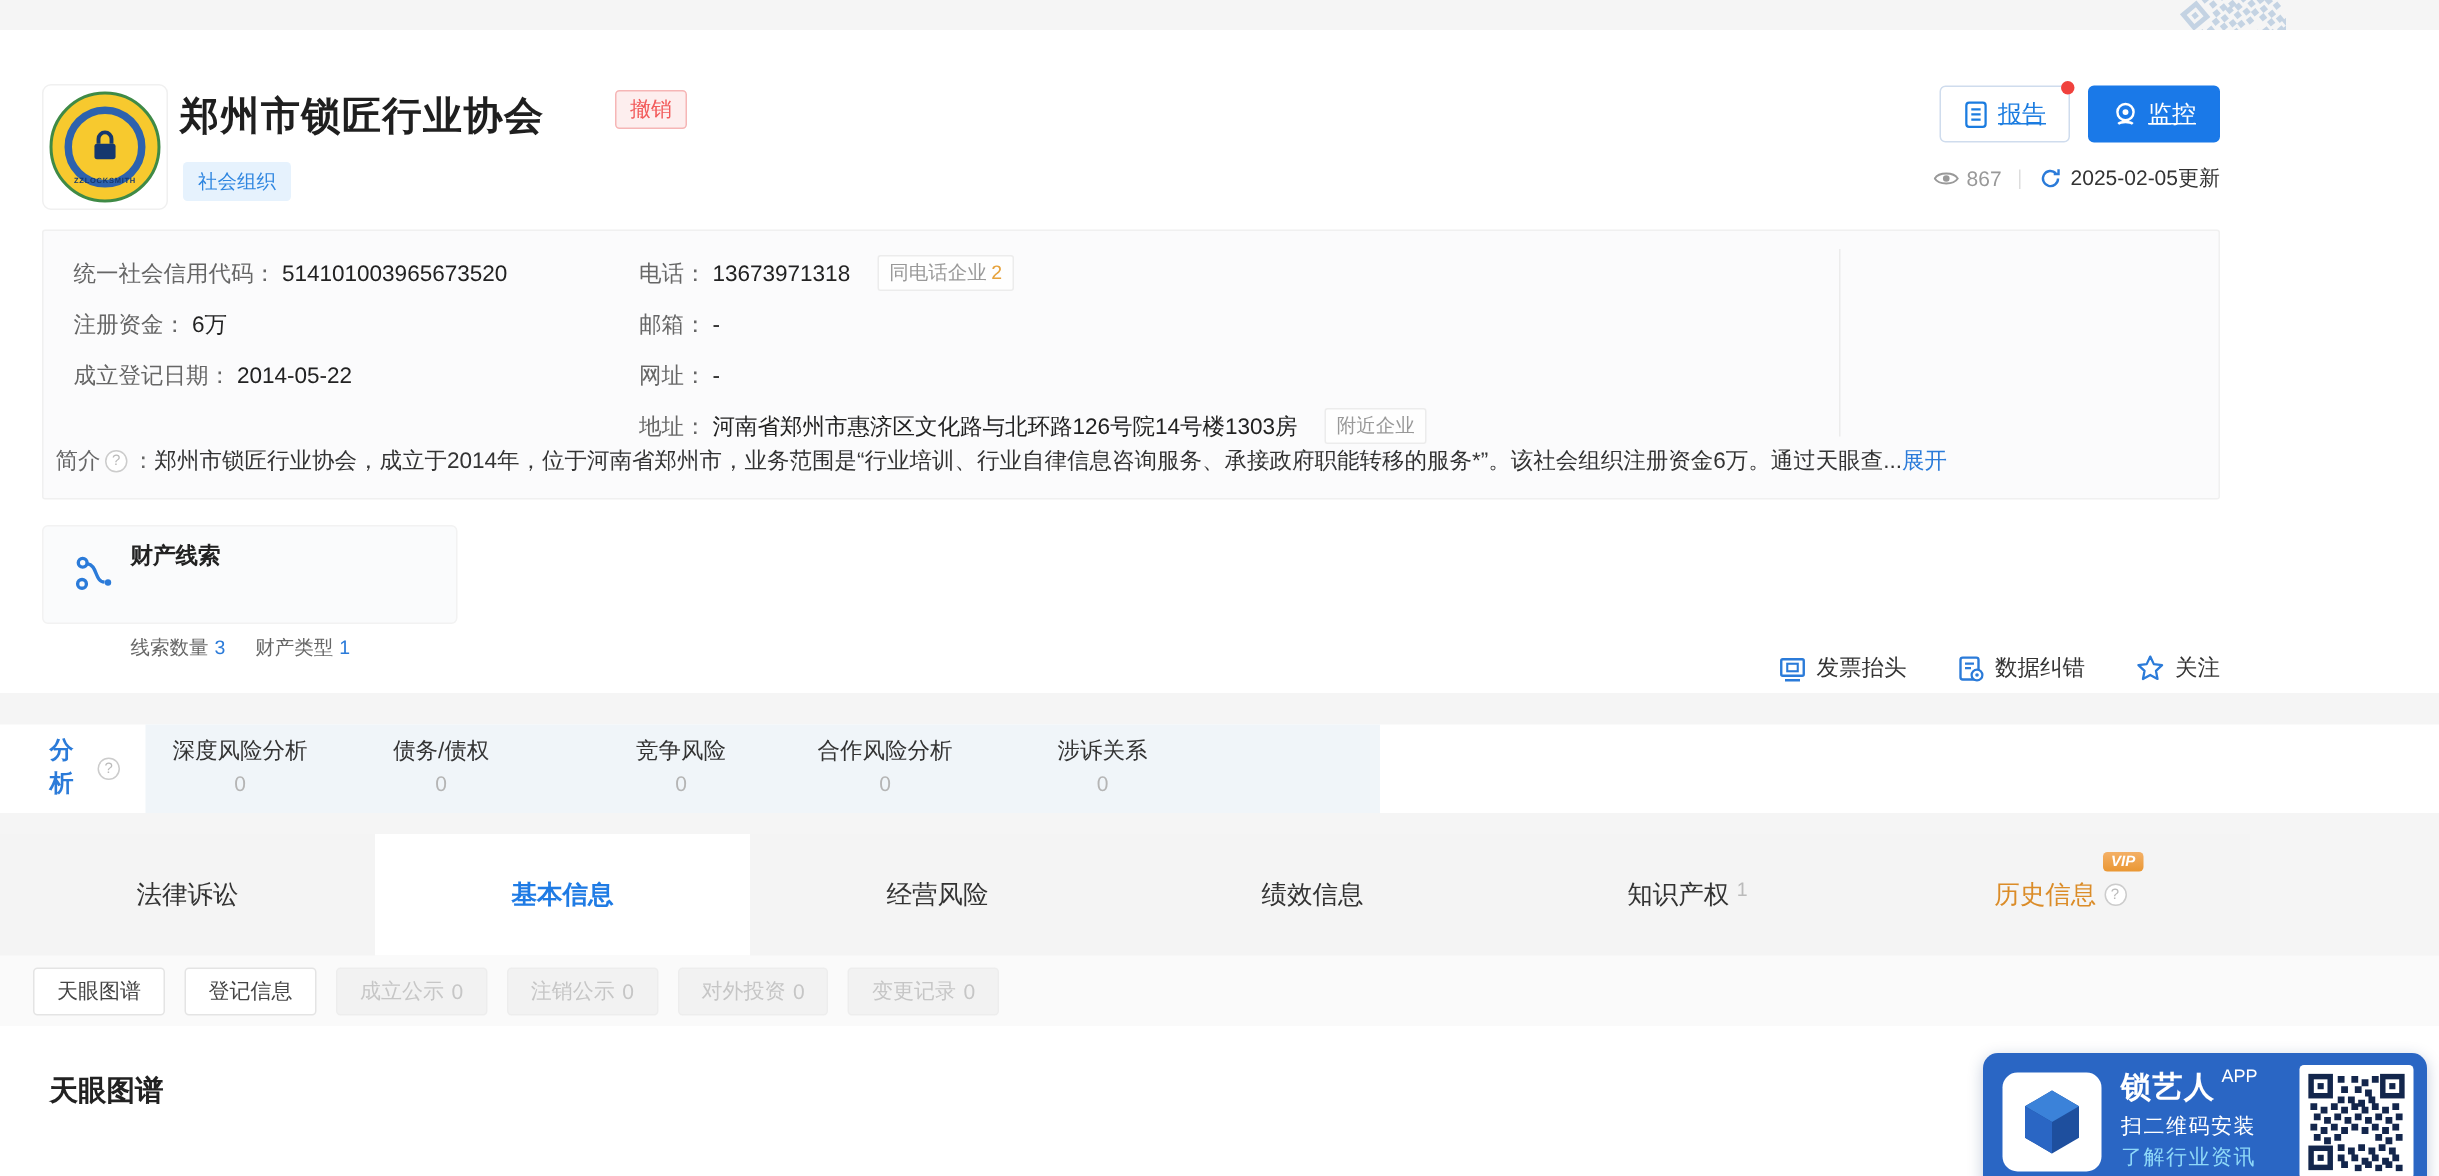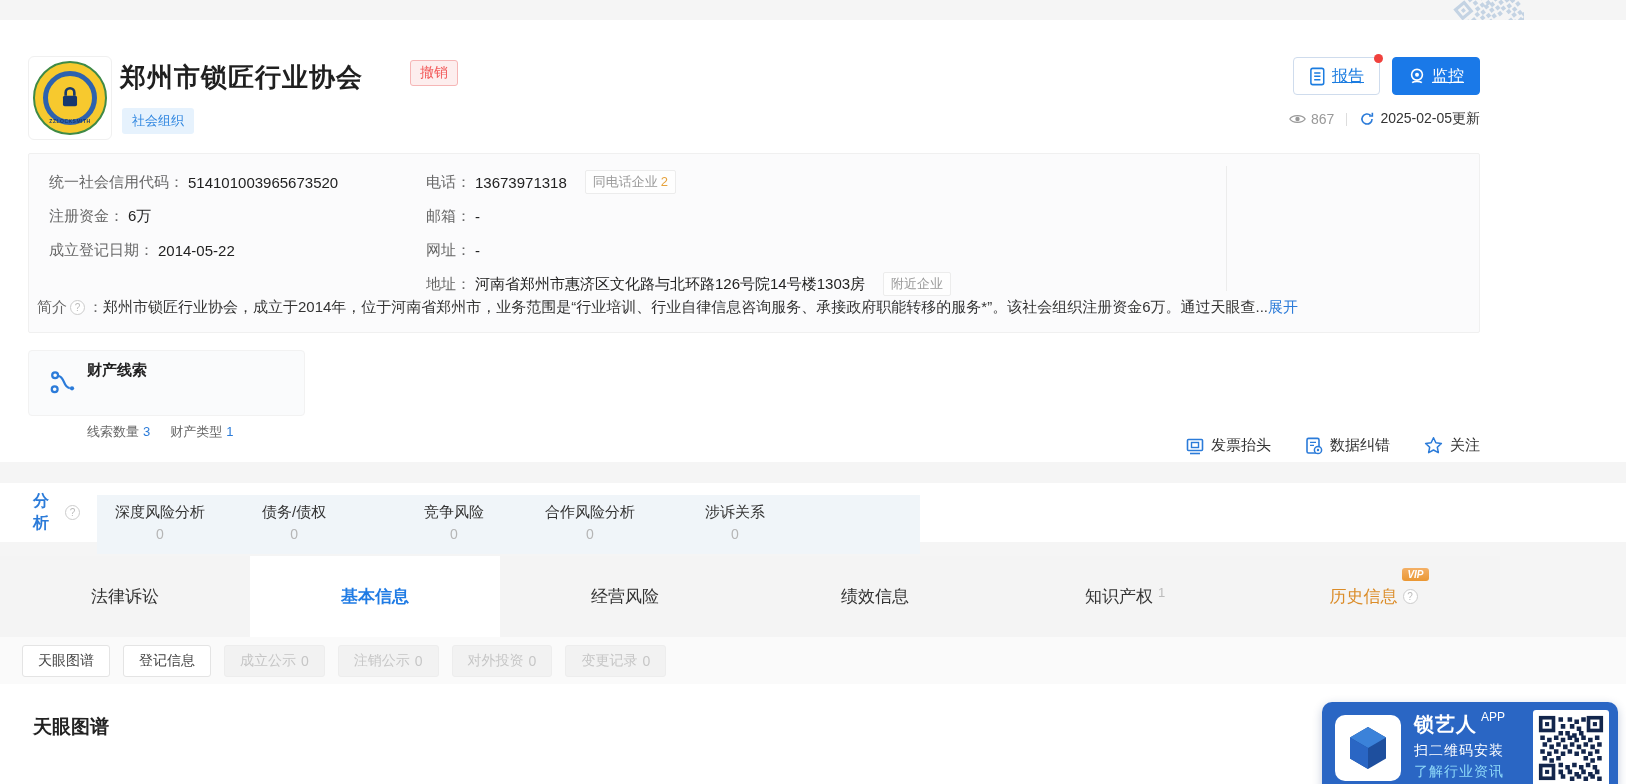--- a/index.html
+++ b/index.html
@@ -57,21 +57,21 @@
 
   
   .action-row { position:absolute; right:146px; top:416px; display:flex; gap:34px; }
   .action { display:flex; align-items:center; gap:7px; font-size:15px; color:#333; cursor:pointer; }
   .action svg { color:#2b7bd9; }
 
   
   .analysis-card { position:absolute; left:0; top:483px; width:1626px; height:59px; background:#fff; }
   .an-title { position:absolute; left:33px; top:7px; width:24px; font-size:16px; line-height:22px; font-weight:bold; color:#2b7bd9; word-break:break-all; }
   .an-help { position:absolute; left:62px; top:22px; }
-  .an-box { position:absolute; left:97px; top:12px; width:823px; height:59px; background:#f0f5f9; }
+  .an-box { position:absolute; left:97px; top:0; width:823px; height:59px; background:#f0f5f9; }
   .an-item { position:absolute; top:8px; text-align:center; cursor:pointer; }
   .an-item .lbl { font-size:15px; color:#333; }
   .an-item .cnt { font-size:14px; color:#b5b5b5; margin-top:4px; }
 
   
   .tabbar { position:absolute; left:0; top:556px; width:1500px; height:81px; background:#f4f4f4; display:flex; }
   .tab { flex:1; display:flex; align-items:center; justify-content:center; font-size:17px; color:#333; cursor:pointer; position:relative; }
   .tab.active { background:#fff; color:#1f7be4; font-weight:bold; }
   .tab .cnt { font-size:13px; color:#bbb; margin-left:5px; margin-top:-8px; }
   .tab.history { color:#db8c28; }

